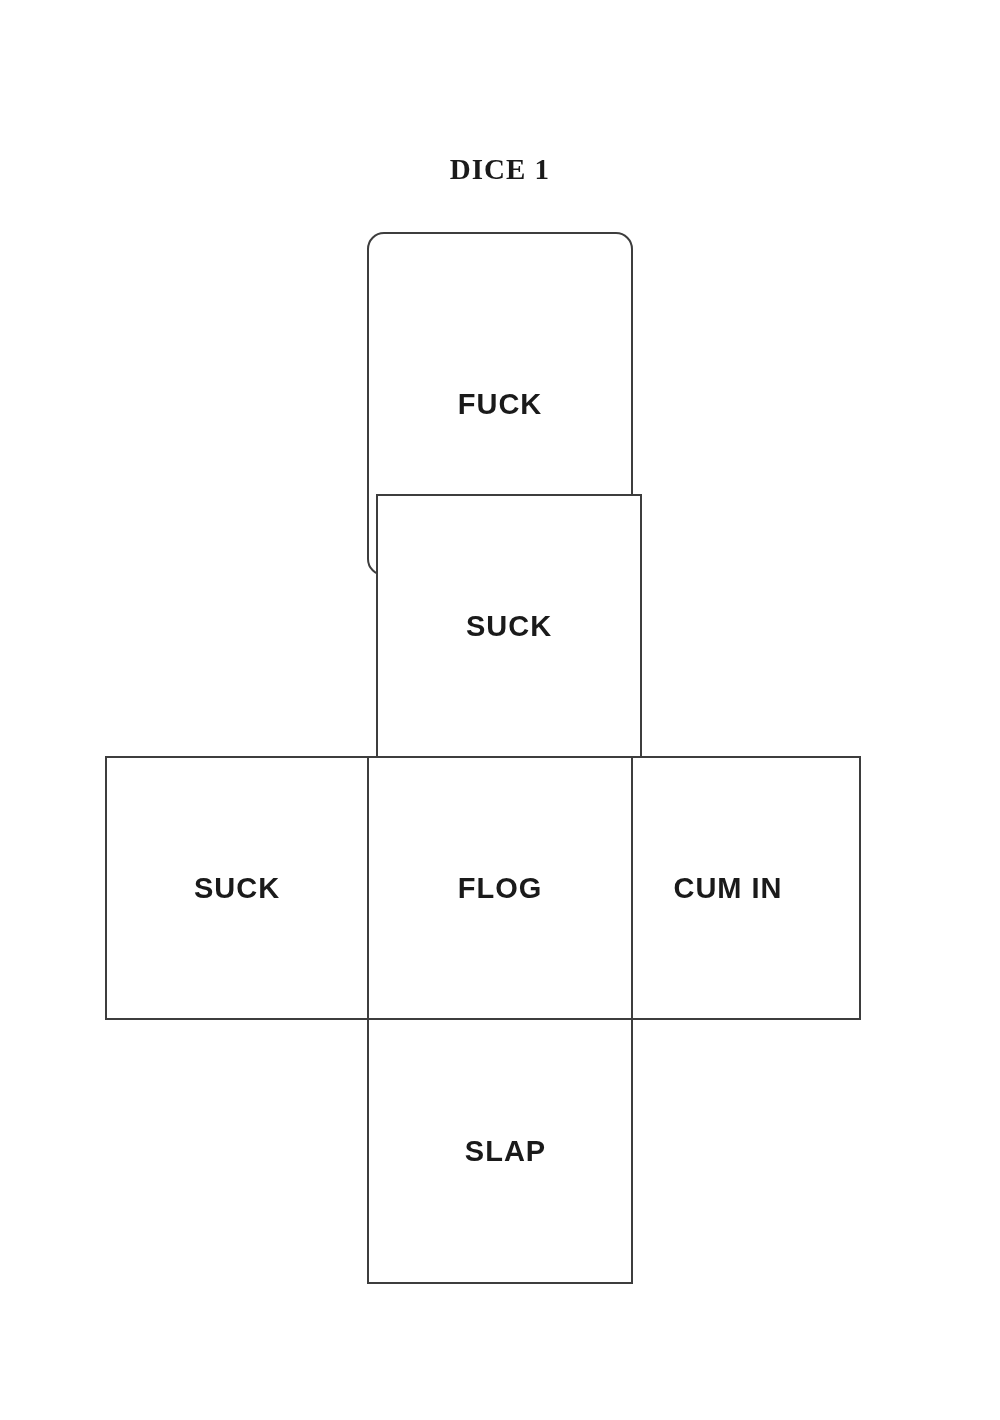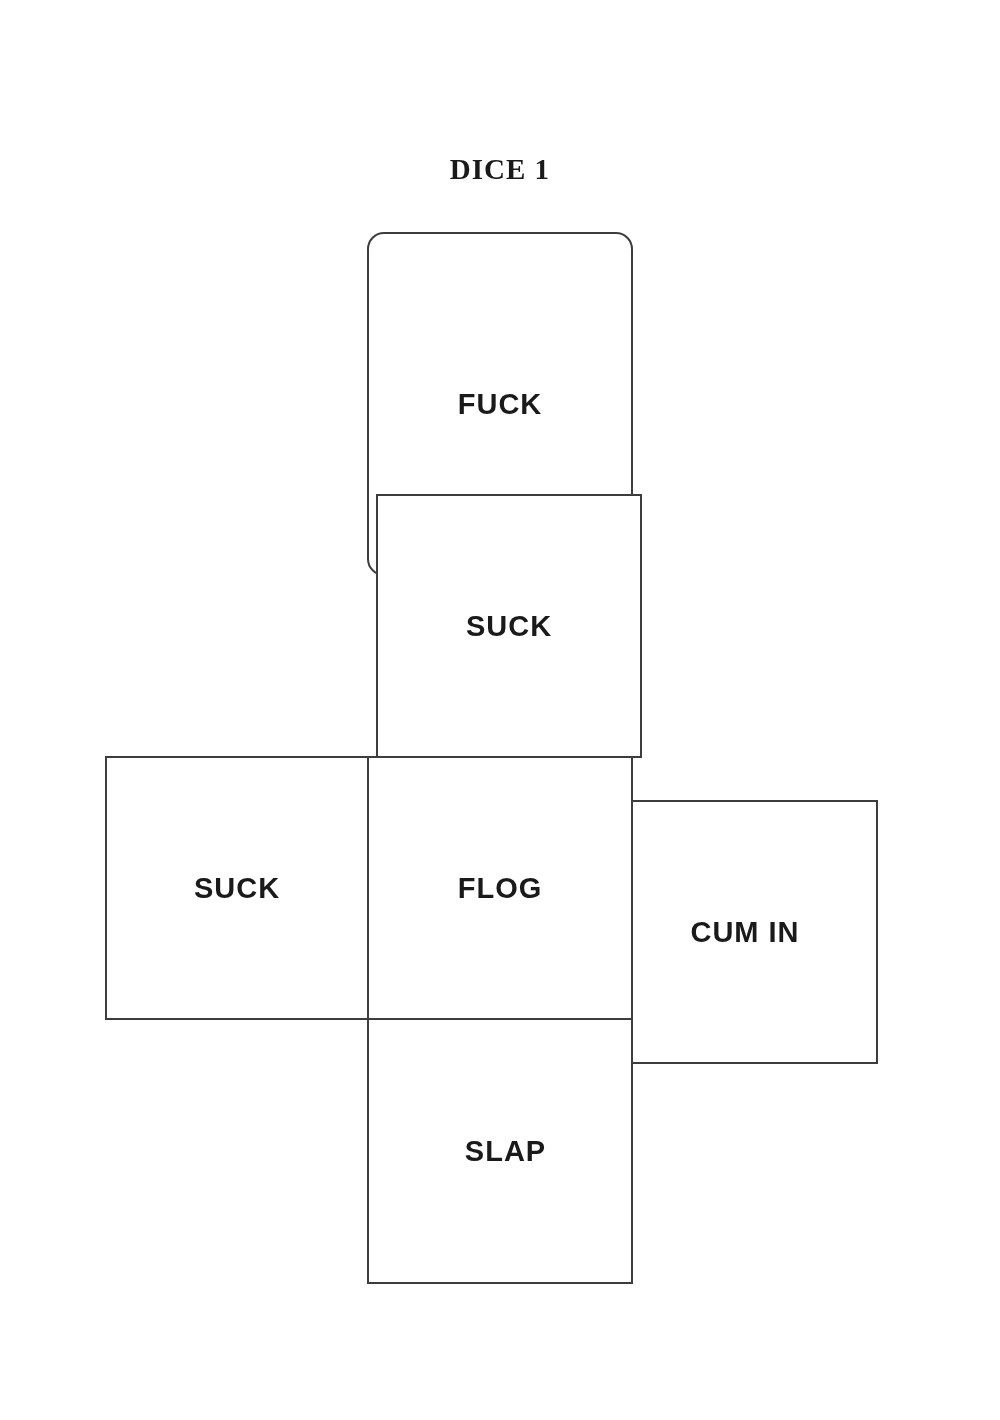--- a/index.html
+++ b/index.html
@@ -40,21 +40,21 @@
     font-weight: bold;
     letter-spacing: 1px;
     color: #1a1a1a;
     text-align: center;
   }
   
   .face-top          { left: 367px; top: 232px;  width: 266px; height: 344px; border-radius: 17px; }
   .face-upper-middle { left: 376px; top: 494px;  width: 266px; height: 264px; }
   .face-middle-left  { left: 105px; top: 756px;  width: 264px; height: 264px; }
   .face-center       { left: 367px; top: 756px;  width: 266px; height: 264px; }
-  .face-middle-right { left: 612px; top: 756px;  width: 266px; height: 264px; margin-top: 44px; }
+  .face-middle-right { left: 595px; top: 756px;  width: 266px; height: 264px; }
   .face-bottom       { left: 367px; top: 1018px; width: 266px; height: 266px; padding-left: 11px; }
   
   .dice-face { z-index: 1; }
   .face-center { z-index: 2; }
 </style>
 </head>
 <body>
 
 <div class="page-title">DICE 1</div>
 

